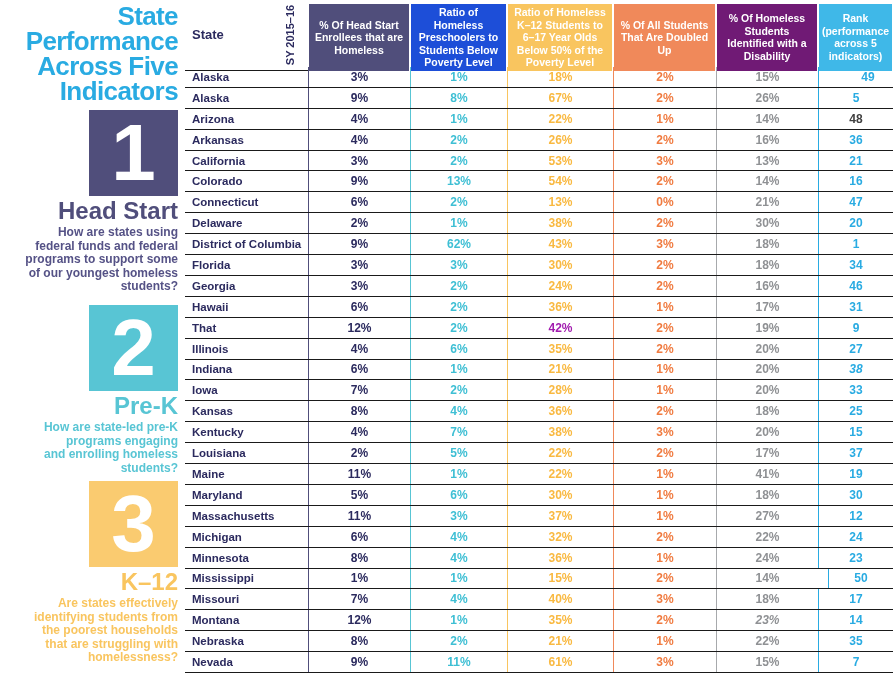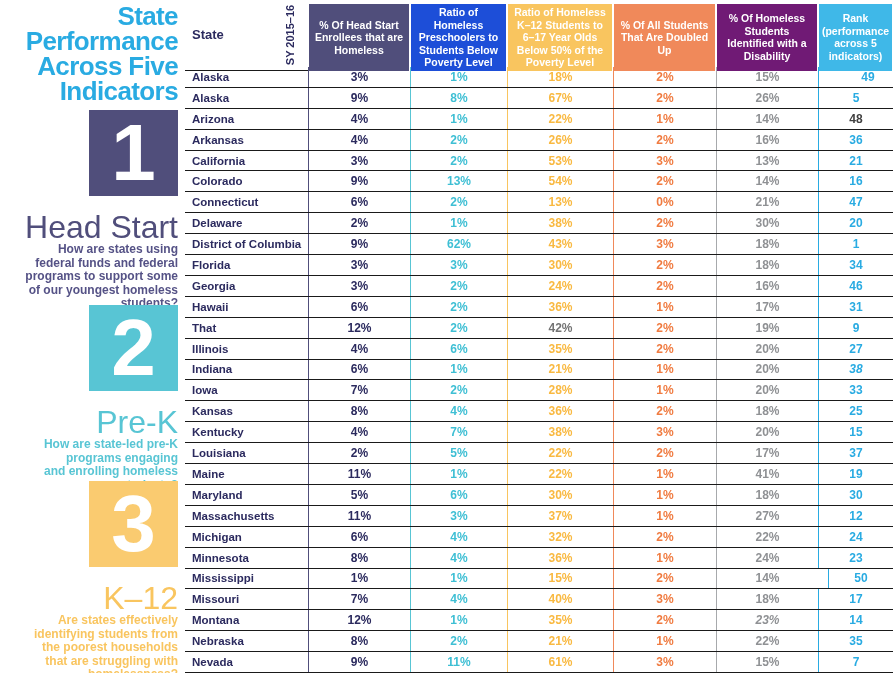--- a/index.html
+++ b/index.html
@@ -18,21 +18,21 @@
   }
   .side-sec {
     position: absolute; right: 5px; width: 178px;
     display: flex; flex-direction: column; align-items: flex-end; text-align: right;
   }
   .sec-1 { top: 110px; }
   .sec-2 { top: 305px; }
   .sec-3 { top: 481px; }
   .num-box { width: 89px; height: 86px; display: flex; align-items: center; justify-content: center; }
   .num-box span { color: #ffffff; font-size: 80px; font-weight: bold; line-height: 1; }
-  .sec-name { font-size: 32px; font-weight: normal; line-height: 27px; margin-top: 18px; }
+  .sec-name { font-size: 24px; font-weight: bold; line-height: 27px; margin-top: 1px; }
   .sec-desc { font-size: 12px; font-weight: bold; line-height: 13.5px; margin-top: 2px; white-space: pre-line; }
 
   
   .table { position: absolute; left: 185px; top: 0; width: 708px; height: 673px; }
   .thead, .trow {
     display: grid;
     grid-template-columns: 87px 36px 102px 97px 106px 103px 102px 75px;
   }
   .thead { height: 67px; }
   .th-state {
@@ -243,21 +243,21 @@
           <div class="td val" style="color: rgb(249, 185, 65); border-left-color: rgb(249, 197, 95);">36%</div>
           <div class="td val" style="color: rgb(240, 123, 64); border-left-color: rgb(240, 137, 90);">1%</div>
           <div class="td val" style="color: rgb(143, 145, 148); border-left-color: rgb(167, 169, 172);">17%</div>
           <div class="td val" style="color: rgb(41, 171, 226); border-left-color: rgb(41, 171, 226);">31</div>
         </div>
         <div class="trow">
           <div class="td state">That</div>
           <div class="td"></div>
           <div class="td val" style="color: rgb(43, 42, 94); border-left-color: rgb(80, 78, 123);">12%</div>
           <div class="td val" style="color: rgb(62, 191, 212); border-left-color: rgb(88, 197, 212);">2%</div>
-          <div class="td val" style="color: #737373; border-left-color: rgb(249, 197, 95);">42%</div>
+          <div class="td val" style="color: #a21caf; border-left-color: rgb(249, 197, 95);">42%</div>
           <div class="td val" style="color: rgb(240, 123, 64); border-left-color: rgb(240, 137, 90);">2%</div>
           <div class="td val" style="color: rgb(143, 145, 148); border-left-color: rgb(167, 169, 172);">19%</div>
           <div class="td val" style="color: rgb(41, 171, 226); border-left-color: rgb(41, 171, 226);">9</div>
         </div>
         <div class="trow">
           <div class="td state">Illinois</div>
           <div class="td"></div>
           <div class="td val" style="color: rgb(43, 42, 94); border-left-color: rgb(80, 78, 123);">4%</div>
           <div class="td val" style="color: rgb(62, 191, 212); border-left-color: rgb(88, 197, 212);">6%</div>
           <div class="td val" style="color: rgb(249, 185, 65); border-left-color: rgb(249, 197, 95);">35%</div>

